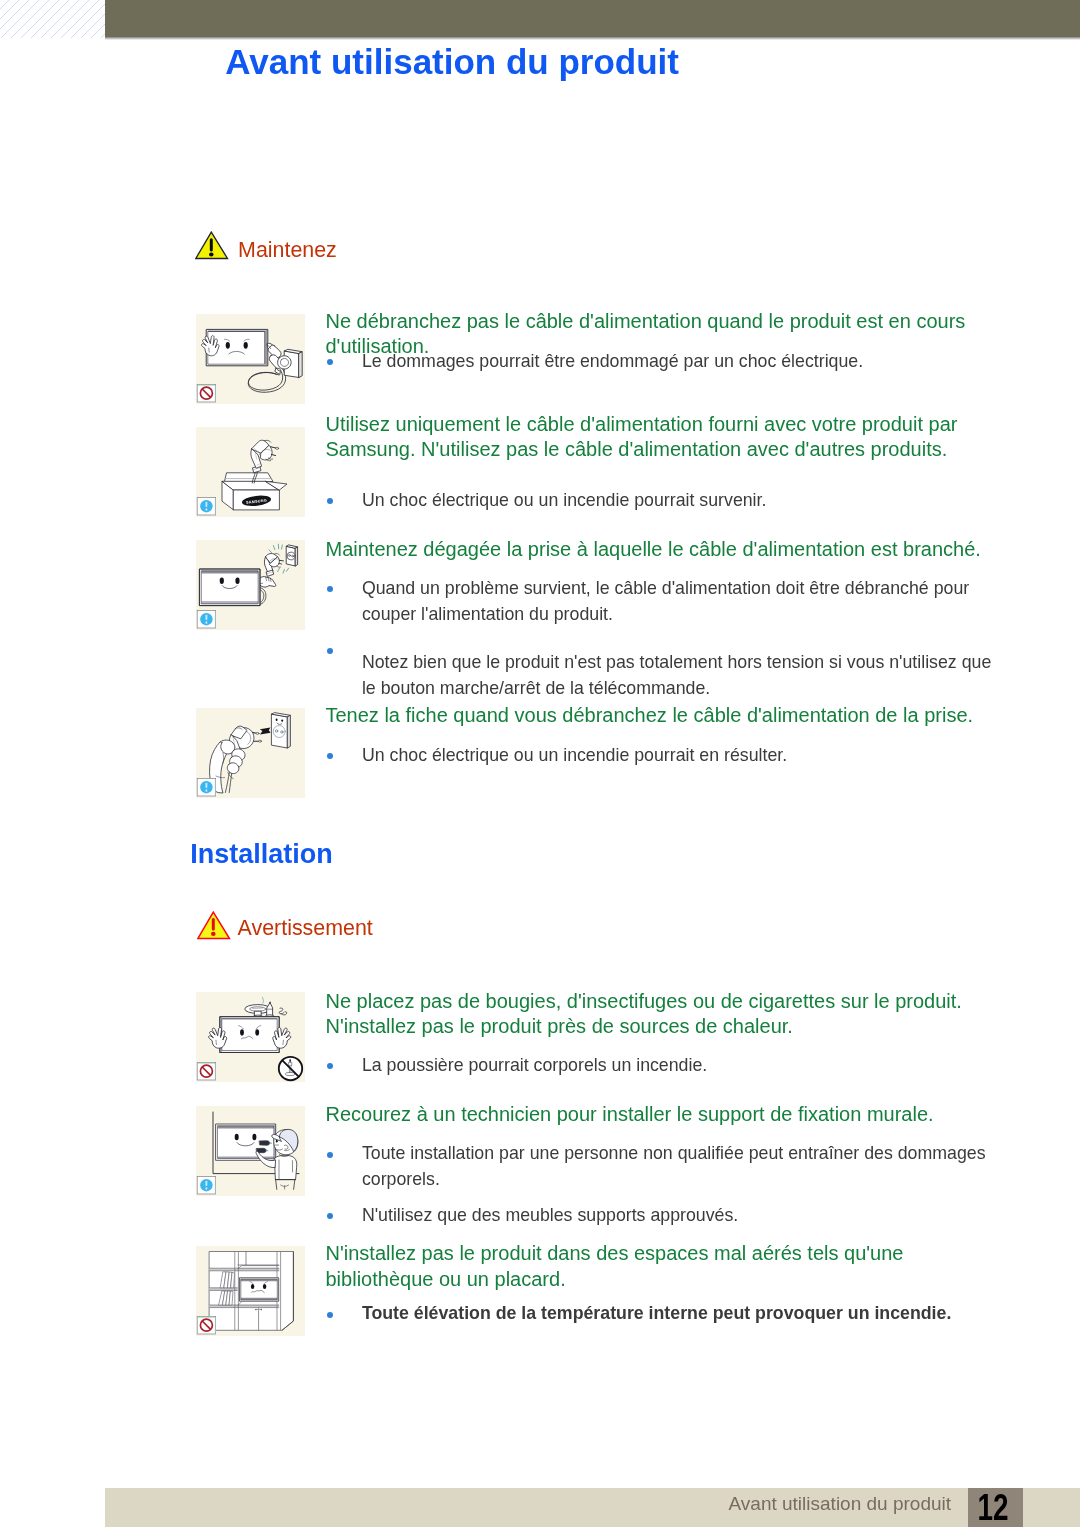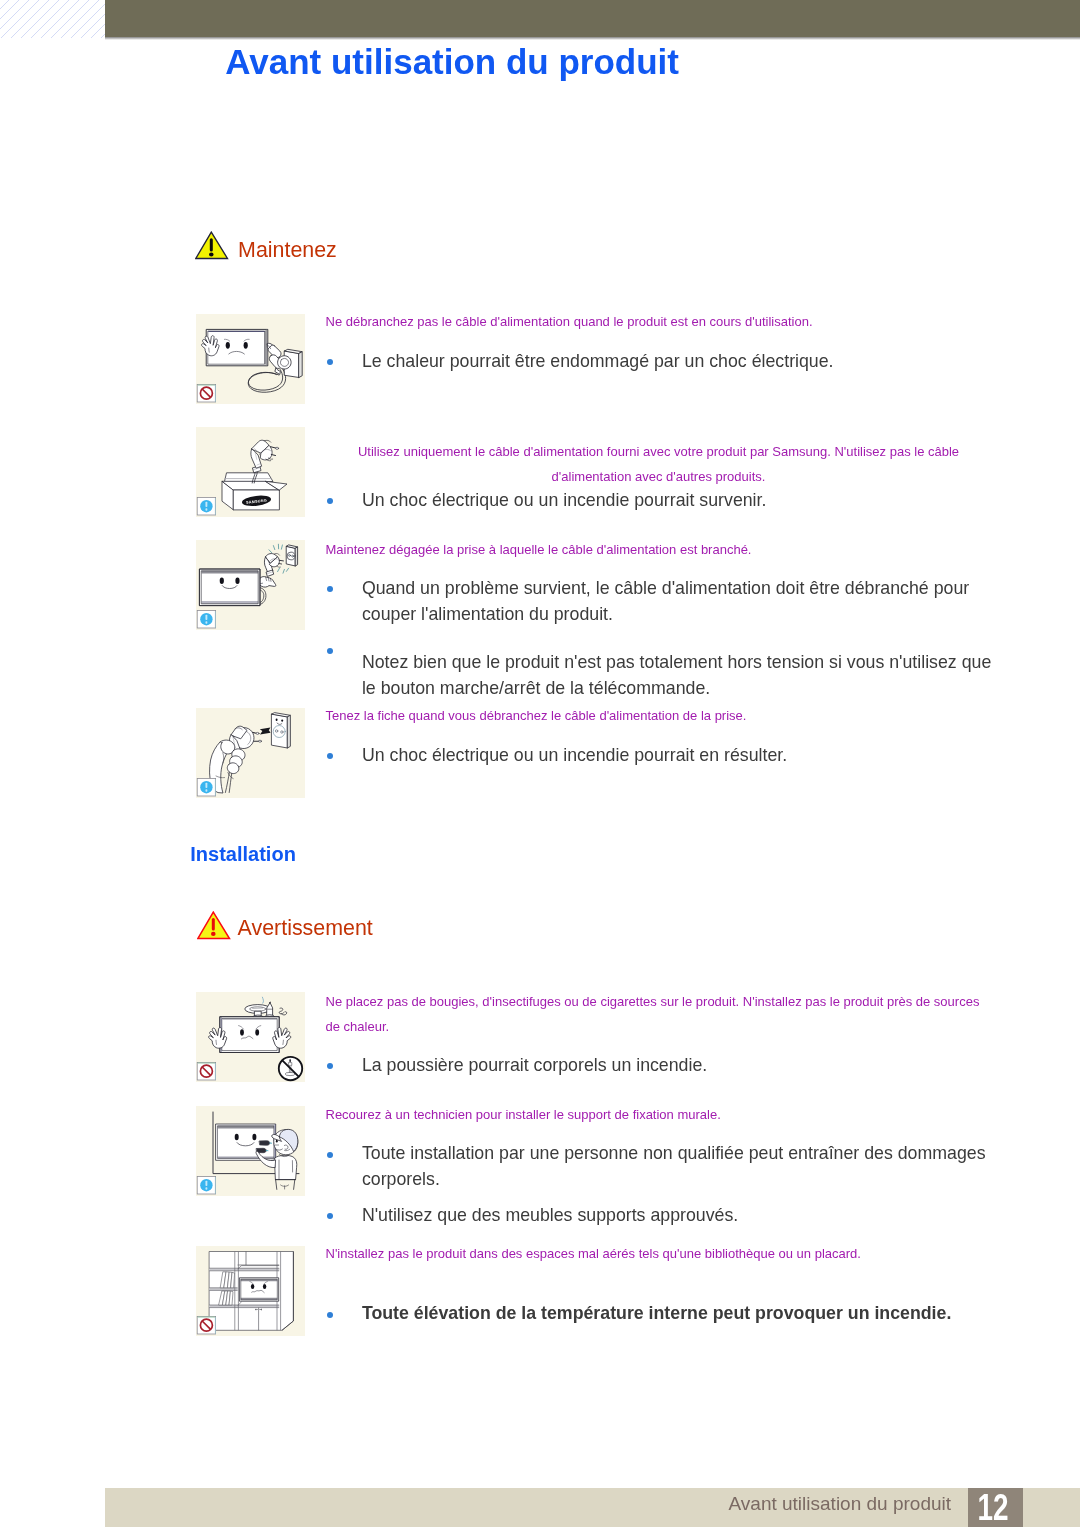--- a/index.html
+++ b/index.html
@@ -17,38 +17,38 @@
   .hdr-bar{position:absolute;left:105px;top:0;width:975px;height:37px;background:#6f6c57;}
   .hdr-shadow{position:absolute;left:105px;top:37px;width:975px;height:3px;
      background:linear-gradient(to bottom,rgba(55,55,55,.62),rgba(55,55,55,0));}
   .hdr-title{position:absolute;left:225.3px;top:42px;font-size:35px;font-weight:bold;
      color:#1058f2;white-space:nowrap;line-height:39px;}
 
   
   .warn-head{position:absolute;font-size:21.4px;font-weight:normal;color:#c33305;
              white-space:nowrap;line-height:22px;}
   .warn-ico{position:absolute;}
-  .sec-head{position:absolute;font-size:20px;font-weight:bold;color:#1058f2;
+  .sec-head{position:absolute;font-size:27px;font-weight:bold;color:#1058f2;
             white-space:nowrap;line-height:23px;}
 
   
-  .para{position:absolute;left:325.5px;font-size:13px;color:#a21caf;line-height:25.3px;}
+  .para{position:absolute;left:325.5px;font-size:20px;color:#15803d;line-height:25.3px;}
   .bl{position:absolute;left:361.9px;font-size:17.75px;color:#3b3b3b;line-height:26px;}
   .dot{position:absolute;width:6px;height:6px;border-radius:50%;background:#2f7fd6;}
 
   
   .ill{position:absolute;left:196px;width:109px;height:90px;background:#f8f5e6;overflow:hidden;}
   .ill svg{position:absolute;left:0;top:0;display:block;}
 
   
   .footer-bar{position:absolute;left:105px;top:1488px;width:975px;height:39px;background:#dcd7c4;}
   .footer-txt{position:absolute;left:728.5px;top:1493.2px;font-size:19px;font-weight:normal;
      color:#7b6a63;white-space:nowrap;line-height:21px;}
   .footer-num{position:absolute;left:967.8px;top:1488px;width:54.8px;height:39px;background:#8f8579;
-     color:#ffffff;font-weight:bold;text-align:center;}
+     color:#000000;font-weight:bold;text-align:center;}
   .footer-num span{display:inline-block;font-size:36.7px;line-height:39px;
      transform:scaleX(0.76) translateX(-3.3px);transform-origin:center;}
 </style>
 </head>
 <body>
 
 <div class="page">
 
   <div class="hdr-stripes"></div>
   <div class="hdr-bar"></div>
@@ -124,21 +124,21 @@
       <rect x="1.2" y="70.4" width="18.4" height="17.6" fill="#ffffff" stroke="#8c8c94" stroke-width="0.8"></rect>
       <rect x="1.6" y="70.6" width="17.6" height="0.9" fill="#93c3a6" stroke="none"></rect>
       <rect x="18.9" y="71.2" width="0.8" height="16.6" fill="#9dc4cf" stroke="none"></rect>
       <circle cx="10.4" cy="79.2" r="6.0" fill="none" stroke="#a8202c" stroke-width="1.7"></circle>
       <path d="M6.2 75.0 L14.6 83.4" stroke="#a8202c" stroke-width="1.7"></path>
     </g>
       </svg>
     </div>
     <div class="para" style="top:309.1px;width:666px;">Ne débranchez pas le câble d'alimentation quand le produit est en cours d'utilisation.</div>
     <span class="dot" style="left:326.7px;top:358.9px;"></span>
-    <div class="bl" style="top:347.5px;width:632px;">Le chaleur pourrait être endommagé par un choc électrique.</div>
+    <div class="bl" style="top:347.5px;width:632px;">Le dommages pourrait être endommagé par un choc électrique.</div>
 
     <div class="ill" style="top:427px;">
       <svg width="109" height="90" viewBox="0 0 109 90" shape-rendering="geometricPrecision">
     <g fill="none" stroke="#2e2e38" stroke-width="0.8" stroke-linejoin="round" stroke-linecap="round">
 
   <path d="M28.5 54.5 L30.5 45.8 L71.8 45.8 L76.8 54.2 Z" fill="#fff"></path>
   <path d="M28.9 51.6 L75.2 51.6" stroke-width="0.8" stroke="#a8a8b0"></path>
 
   <path d="M26.3 54.3 L37.5 63.0 L37.5 82.9 L26.3 74.4 Z" fill="#fff"></path>
 
@@ -180,21 +180,21 @@
 </g>
     <g>
       <rect x="1.2" y="70.4" width="18.4" height="17.6" fill="#ffffff" stroke="#8c8c94" stroke-width="0.8"></rect>
       <rect x="18.9" y="71.2" width="0.8" height="16.6" fill="#9dc4cf" stroke="none"></rect>
       <circle cx="10.4" cy="79.2" r="6.2" fill="#3ab5ef" stroke="none"></circle>
       <rect x="9.45" y="74.7" width="1.9" height="5.3" rx="0.75" fill="#c4e9fb" stroke="none"></rect>
       <rect x="9.45" y="81.3" width="1.9" height="2.4" rx="0.75" fill="#c4e9fb" stroke="none"></rect>
     </g>
       </svg>
     </div>
-    <div class="para" style="top:439px;width:666px;text-align:center;">Utilisez uniquement le câble d'alimentation fourni avec votre produit par Samsung. N'utilisez pas le câble d'alimentation avec d'autres produits.</div>
+    <div class="para" style="top:412px;width:666px;">Utilisez uniquement le câble d'alimentation fourni avec votre produit par Samsung. N'utilisez pas le câble d'alimentation avec d'autres produits.</div>
     <span class="dot" style="left:326.7px;top:498.4px;"></span>
     <div class="bl" style="top:487.0px;width:632px;">Un choc électrique ou un incendie pourrait survenir.</div>
 
     <div class="ill" style="top:540px;">
       <svg width="109" height="90" viewBox="0 0 109 90" shape-rendering="geometricPrecision">
     <g fill="none" stroke="#2e2e38" stroke-width="0.85" stroke-linejoin="round" stroke-linecap="round">
 
   <path d="M63.5 47.5 C 68.5 48.5 70.5 52.5 69.8 57.5 C 69.0 62.0 65.6 64.5 63.2 64.5" stroke-width="0.75"></path>
   <path d="M63.5 49.8 C 67.0 50.8 68.3 53.6 67.7 57.2 C 67.0 61.0 65.0 62.6 63.2 62.6" stroke-width="0.75"></path>
 

